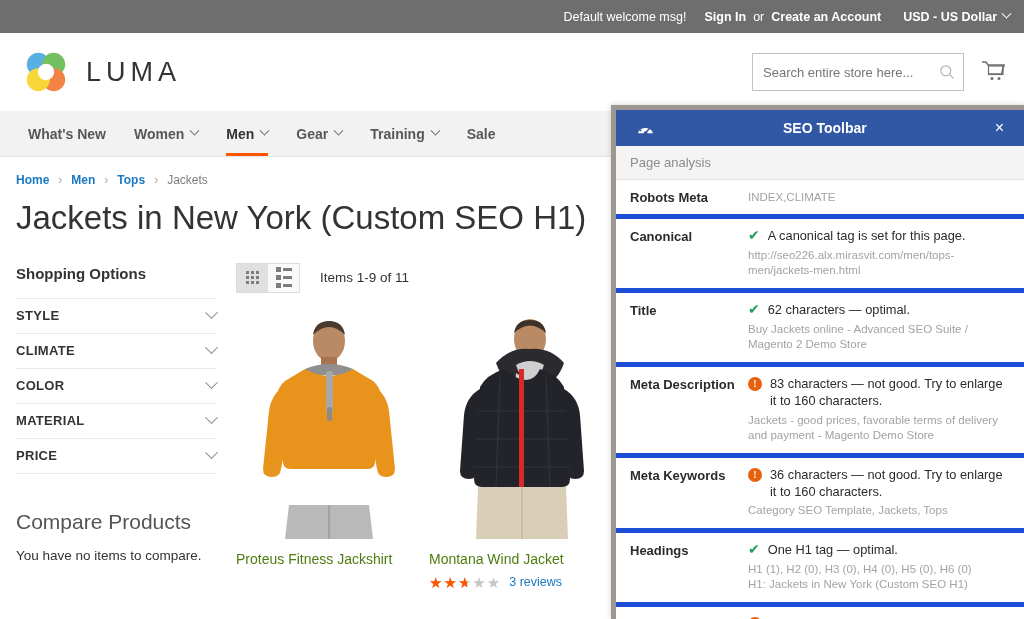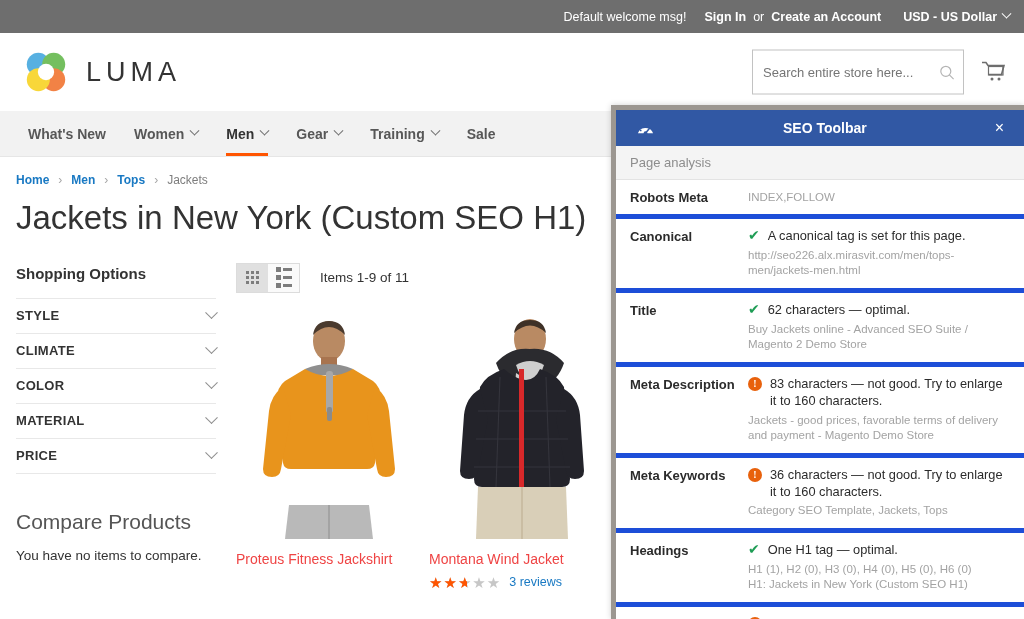--- a/index.html
+++ b/index.html
@@ -45,21 +45,21 @@
   .logo-wrap { display: flex; align-items: center; gap: 16px; }
   .logo-mark { width: 48px; height: 48px; }
   .logo-text {
     font-size: 27px; letter-spacing: 5px; color: #333333; font-weight: 400;
   }
   .header-right {
     position: absolute; right: 18px; top: 50%; transform: translateY(-50%);
     display: flex; align-items: center; gap: 16px;
   }
   .search-box {
-    width: 212px; height: 45px; border: 1px solid #c2c2c2; background: #fff;
+    width: 212px; height: 38px; border: 1px solid #c2c2c2; background: #fff;
     display: flex; align-items: center; padding: 0 8px; position: relative;
   }
   .search-box input {
     border: 0; outline: 0; width: 100%; font-size: 13px; color: #575757;
     font-family: "Liberation Sans", sans-serif; background: transparent;
   }
   .search-box input::placeholder { color: #757575; }
   .magnifier { flex: 0 0 auto; opacity: .55; }
   .cart-icon { opacity: .8; }
 
@@ -127,21 +127,21 @@
   .listrows b { width: 5px; height: 5px; background: #7d7d7d; display: block; }
   .listrows u { width: 9px; height: 3px; background: #7d7d7d; display: block; text-decoration: none; }
   .items-count { font-size: 13.5px; color: #333; }
 
   .grid { display: flex; gap: 8px; }
   .product { width: 185px; }
   .product-img {
     width: 185px; height: 232px; background: #ffffff;
     display: flex; align-items: flex-end; justify-content: center; overflow: hidden;
   }
-  .product-name { font-size: 14px; color: #ef4444; margin: 12px 0 8px 0; }
+  .product-name { font-size: 14px; color: #4d7c0f; margin: 12px 0 8px 0; }
   .product-price { font-size: 12.5px; color: #333; }
   .product-price b { font-size: 14.5px; }
   .rating { display: flex; align-items: center; gap: 8px; }
   .stars { position: relative; font-size: 15px; letter-spacing: 1px; line-height: 1; }
   .stars .bg { color: #c7c7c7; }
   .stars .fg {
     position: absolute; left: 0; top: 0; color: #ff5501; overflow: hidden; white-space: nowrap;
   }
   .reviews-link { font-size: 12.5px; color: #1979c3; text-decoration: none; }
 
@@ -428,21 +428,21 @@
     <span class="title">SEO Toolbar</span>
     <span class="close-x">×</span>
   </div>
 
   <div class="seo-section">Page analysis</div>
 
   <div class="seo-rows">
 
     <div class="seo-row plain">
       <div class="label">Robots Meta</div>
-      <div class="body">INDEX,FOLLOW</div>
+      <div class="body">INDEX,CLIMATE</div>
     </div>
 
     <div class="seo-row">
       <div class="label">Canonical</div>
       <div class="body">
         <div class="statusline">
           <span class="ico-ok">✔</span>
           <span class="msg">A canonical tag is set for this page.</span>
         </div>
         <div class="detail">http://seo226.alx.mirasvit.com/men/tops-men/jackets-men.html</div>

